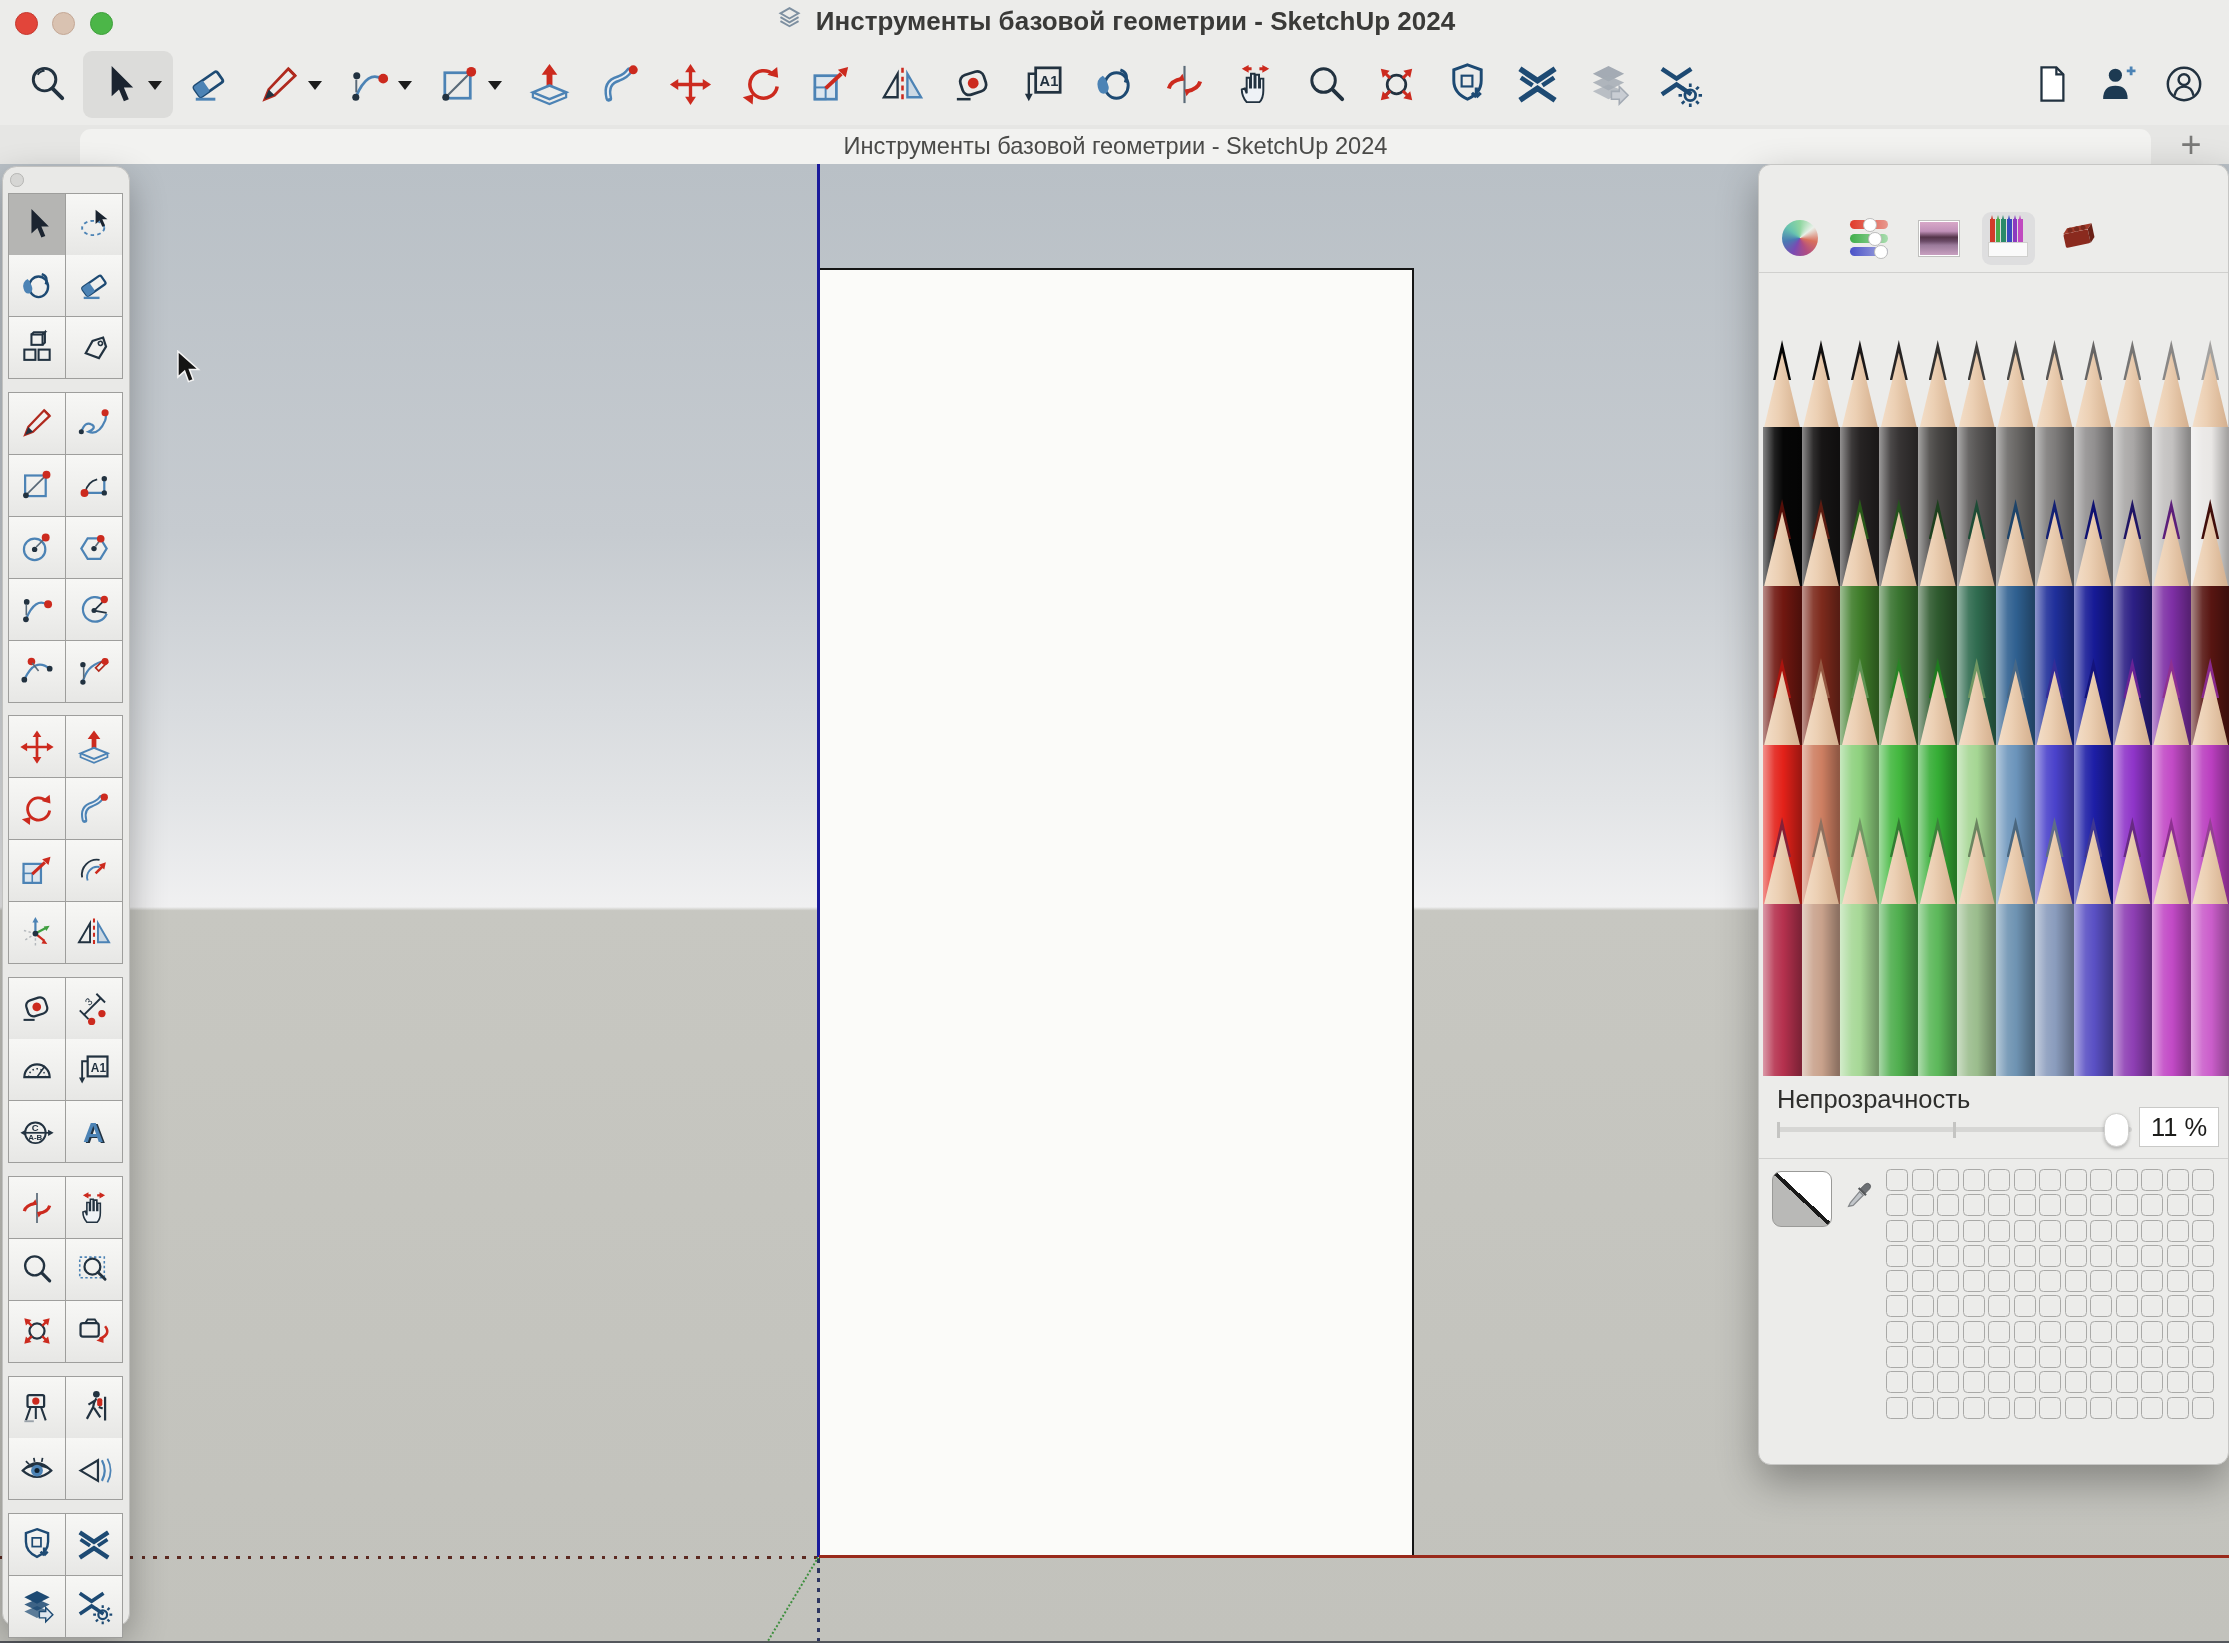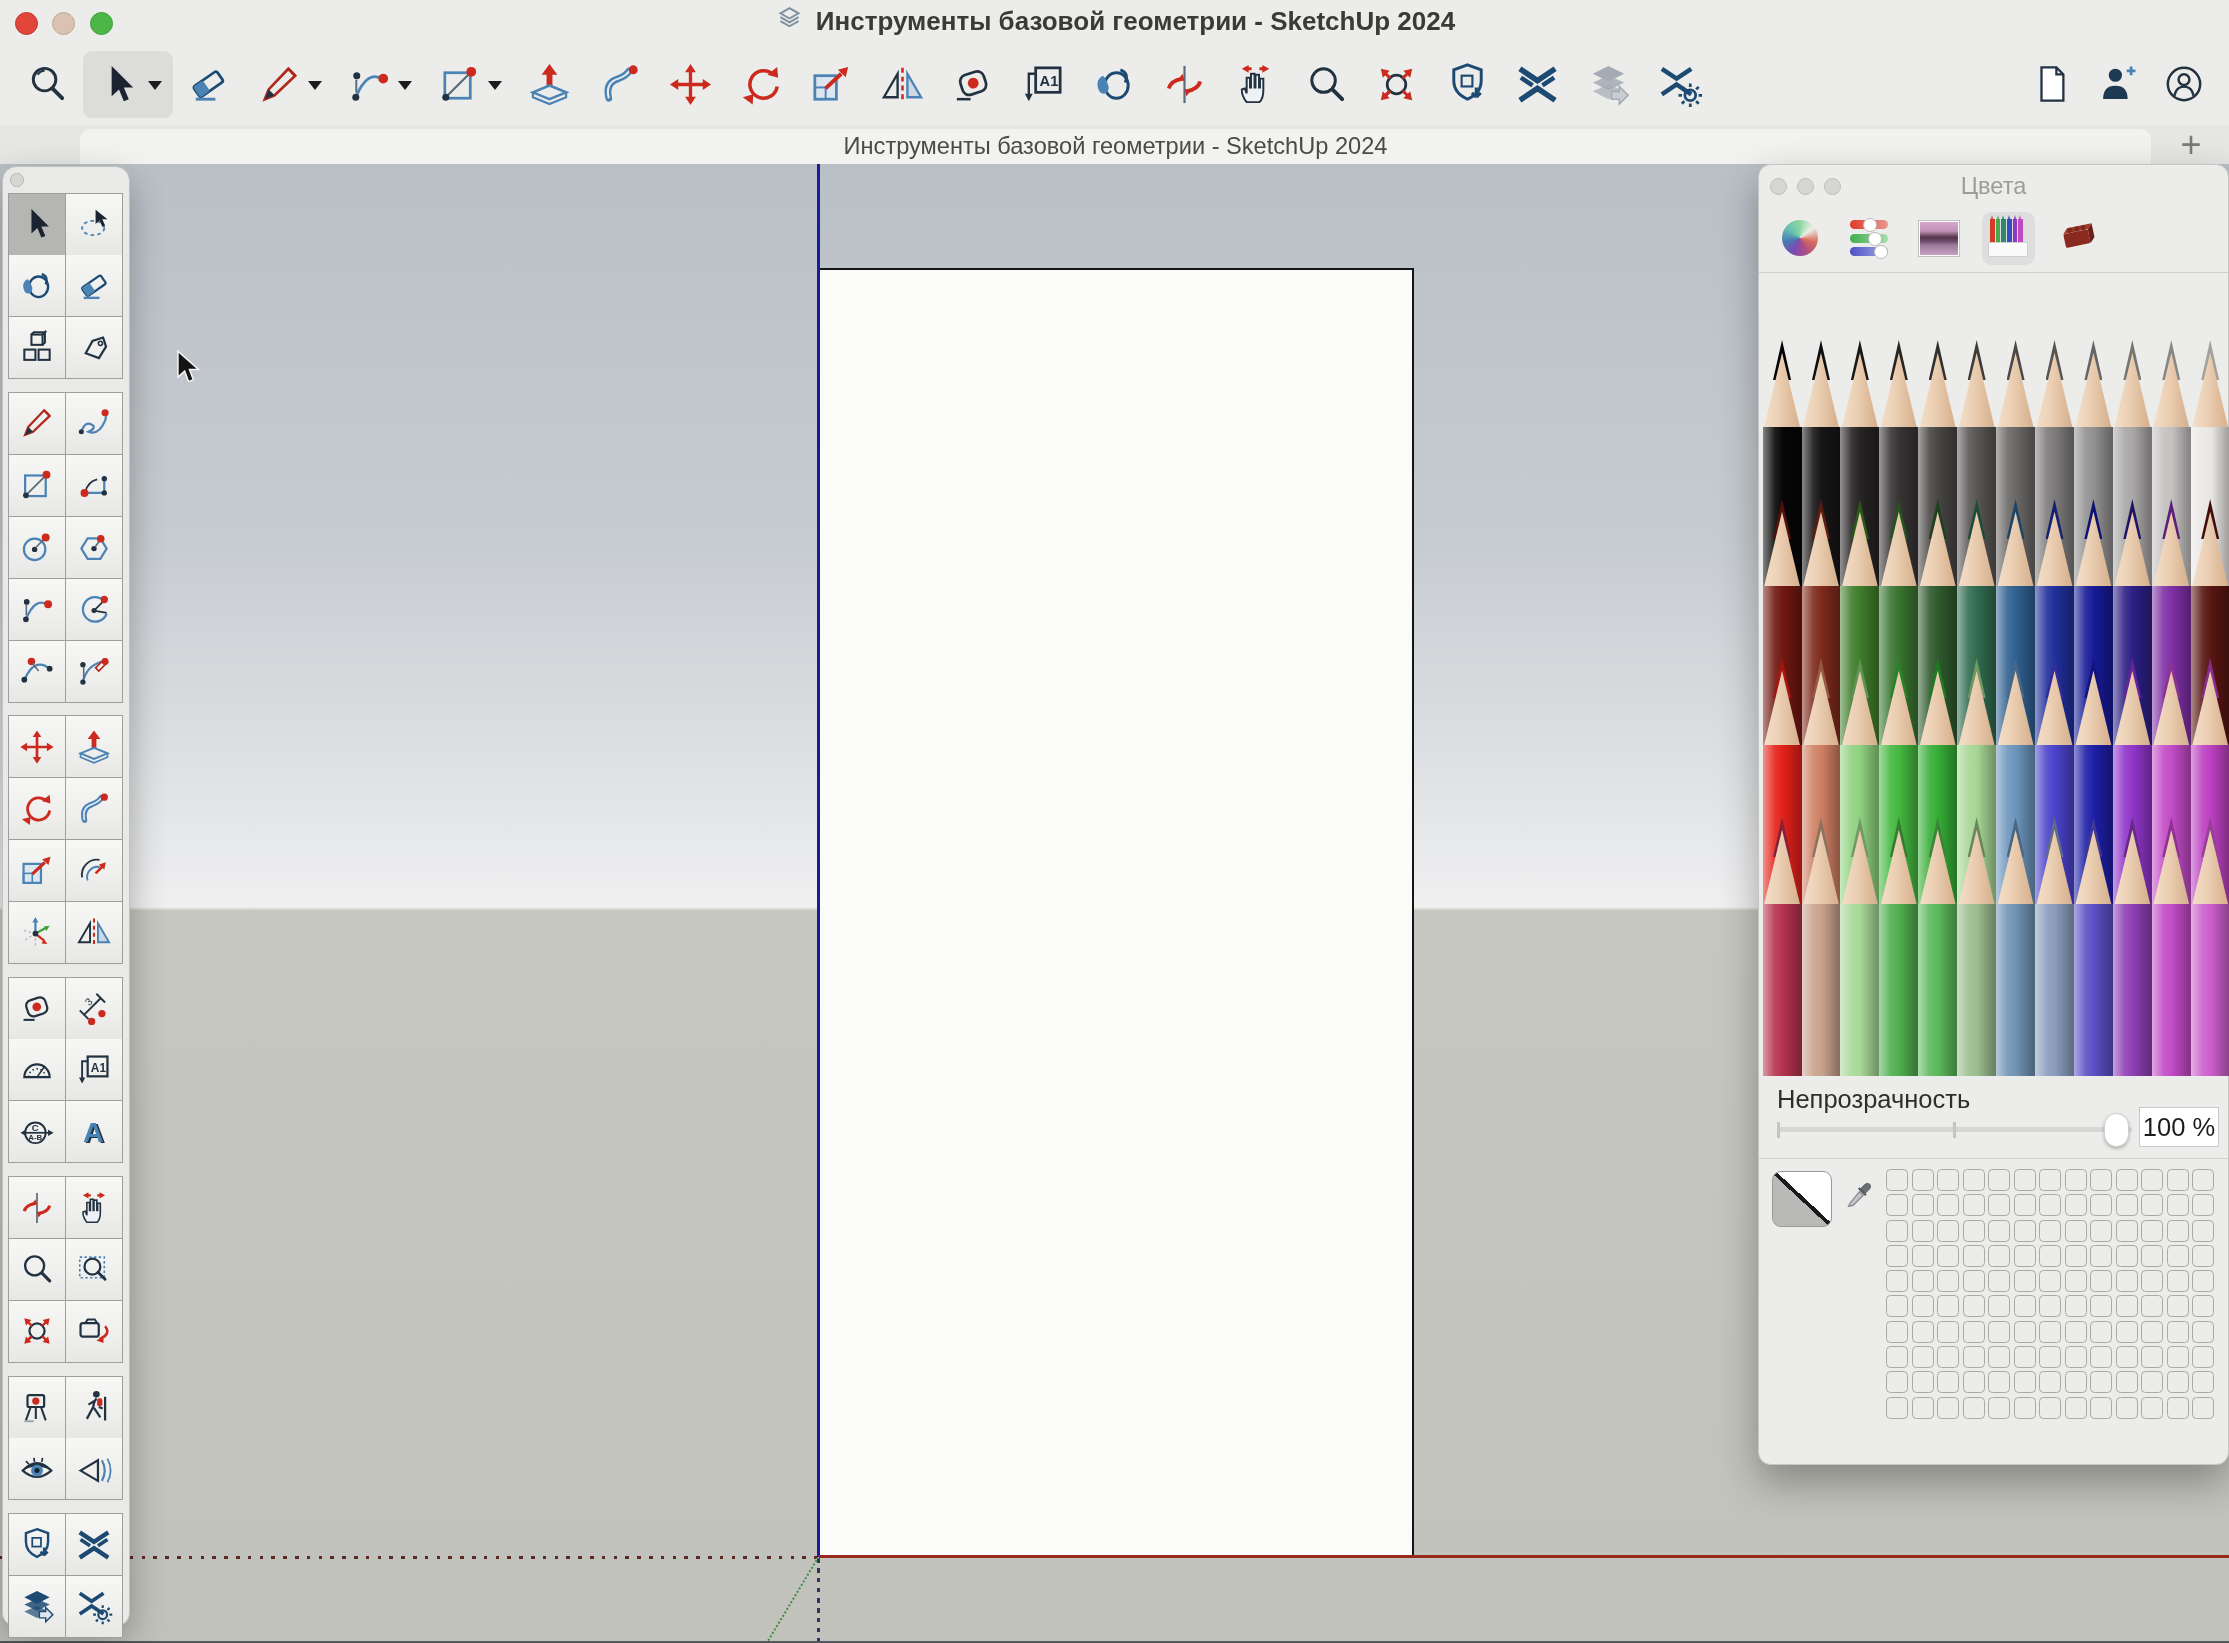--- a/index.html
+++ b/index.html
@@ -758,26 +758,20 @@
               <g stroke="#1d4a73" stroke-width="2.8">
                 <path d="M35 26.5 v-3.5 M35 43.5 v3.5 M26.5 35 h-3.5 M43.5 35 h3.5 M29 29 l-2.6 -2.6 M41 41 l2.6 2.6 M29 41 l-2.6 2.6 M41 29 l2.6 -2.6"></path>
               </g>
             </svg>
           </div>
         </div>
       </div>
   </div>
 
   <div id="colors-panel">
-    <div id="cp-titlebar">
-      <div class="cp-tl" style="left:11px"></div>
-      <div class="cp-tl" style="left:38px"></div>
-      <div class="cp-tl" style="left:65px"></div>
-      <div id="cp-title">Цвета</div>
-    </div>
     <div id="cp-tabs">
         <div class="cp-tab">
           <div style="width:36px;height:36px;border-radius:50%;background:conic-gradient(#8fd6a0,#e9f0e9,#d9705c,#b04d82,#7a4ab3,#4a7ab3,#66c2b0,#8fd6a0);"></div>
         </div>
         <div class="cp-tab">
           <div style="display:flex;flex-direction:column;gap:4.5px">
     <div style="width:38px;height:9px;border-radius:4.5px;background:linear-gradient(90deg,#e03a2a,#e8988e);position:relative">
               <i style="position:absolute;left:12.7px;top:-1.8px;width:11.8px;height:11.8px;border-radius:50%;background:#fff;border:0.9px solid #bbb;display:block"></i>
             </div>
     <div style="width:38px;height:9px;border-radius:4.5px;background:linear-gradient(90deg,#3fae4a,#a8dcae);position:relative">
@@ -1072,21 +1066,21 @@
           </div>
         </div>
       </div>
     <div id="cp-opacity-label">Непрозрачность</div>
     <div id="cp-slider">
       <div id="cp-track"></div>
       <div class="cp-tick" style="left:0"></div>
       <div class="cp-tick" style="left:176px"></div>
       <div id="cp-thumb"></div>
     </div>
-    <div id="cp-opacity-value">100 %</div>
+    <div id="cp-opacity-value">11 %</div>
     <div id="cp-sep2"></div>
     <div id="cp-well"></div>
     <div id="cp-dropper">
       <svg width="33" height="33" viewBox="0 0 36 36">
         <path d="M7 29 L17 17 L21 21 L10 32 L5 33 Z" fill="#c2c6ca" stroke="#86898c" stroke-width="1.4"></path>
         <path d="M18 14 L23 9 q3 -2 5 0 t0 5 L23 19 Z" fill="#6c7074" stroke="#55585b" stroke-width="1"></path>
         <path d="M16 13 l8 8" stroke="#55585b" stroke-width="2.4"></path>
       </svg>
     </div>
     <div id="cp-swatches">

